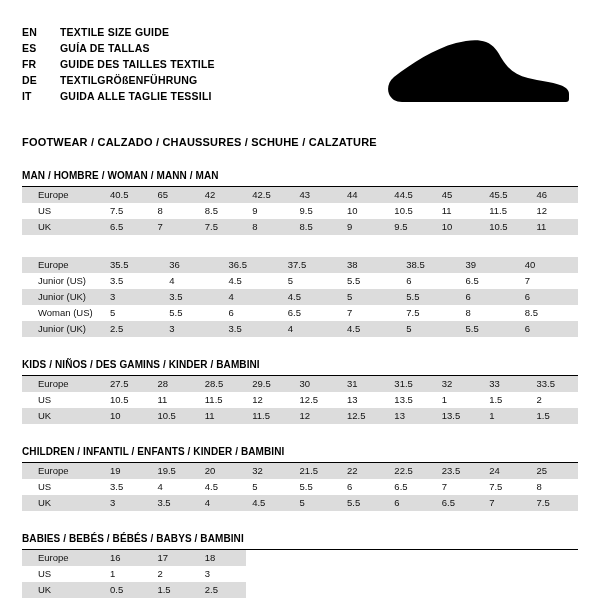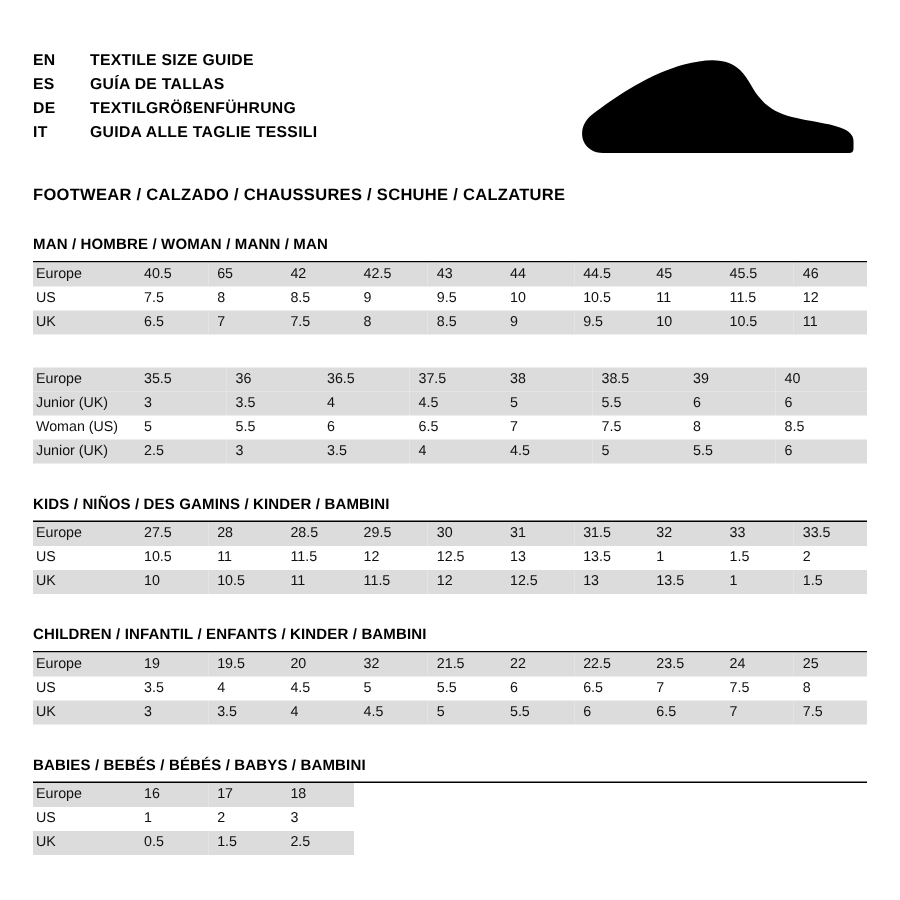--- a/index.html
+++ b/index.html
@@ -51,21 +51,21 @@
     margin-right: 6px;
     margin-top: 14px;
     display: flex;
     align-items: flex-start;
     justify-content: flex-end;
   }
   .footwear-line {
     font-size: 11px;
     font-weight: bold;
     letter-spacing: .2px;
-    margin-top: 10px;
+    margin-top: 22px;
   }
 
   
   .section {
     margin-top: 22px;
   }
   .section-title {
     font-size: 10px;
     font-weight: bold;
     letter-spacing: .1px;
@@ -83,38 +83,42 @@
     height: 16px;
     padding: 0 0 0 6px;
     line-height: 16px;
     color: #111;
   }
   table.sizes tr.shaded td {
     background: #dcdcdc;
   }
   table.sizes td.rowlabel {
     width: 66px;
-    padding-left: 2px;
+    padding-left: 16px;
   }
 </style>
 </head>
 <body>
 
 <div class="page">
 
   <div class="header">
     <table class="lang-table">
       <tbody id="lang-rows">
           <tr>
             <td class="lang-code">EN</td>
             <td>TEXTILE SIZE GUIDE</td>
           </tr>
           <tr>
             <td class="lang-code">ES</td>
             <td>GUÍA DE TALLAS</td>
+          </tr>
+          <tr>
+            <td class="lang-code">FR</td>
+            <td>GUIDE DES TAILLES TEXTILE</td>
           </tr>
           <tr>
             <td class="lang-code">DE</td>
             <td>TEXTILGRÖßENFÜHRUNG</td>
           </tr>
           <tr>
             <td class="lang-code">IT</td>
             <td>GUIDA ALLE TAGLIE TESSILI</td>
           </tr>
         </tbody>
@@ -182,20 +186,31 @@
             <tr class="shaded">
               <td class="rowlabel">Europe</td>
               <td>35.5</td>
               <td>36</td>
               <td>36.5</td>
               <td>37.5</td>
               <td>38</td>
               <td>38.5</td>
               <td>39</td>
               <td>40</td>
+            </tr>
+            <tr>
+              <td class="rowlabel">Junior (US)</td>
+              <td>3.5</td>
+              <td>4</td>
+              <td>4.5</td>
+              <td>5</td>
+              <td>5.5</td>
+              <td>6</td>
+              <td>6.5</td>
+              <td>7</td>
             </tr>
             <tr class="shaded">
               <td class="rowlabel">Junior (UK)</td>
               <td>3</td>
               <td>3.5</td>
               <td>4</td>
               <td>4.5</td>
               <td>5</td>
               <td>5.5</td>
               <td>6</td>

